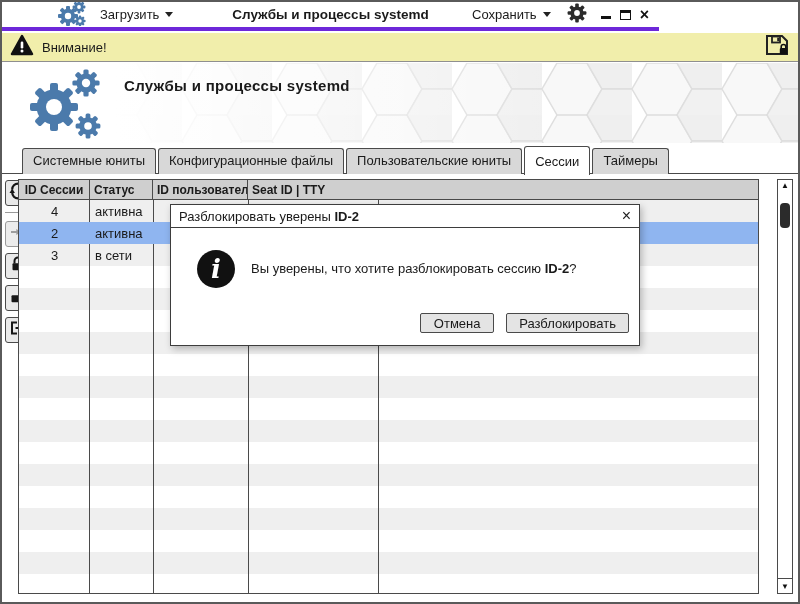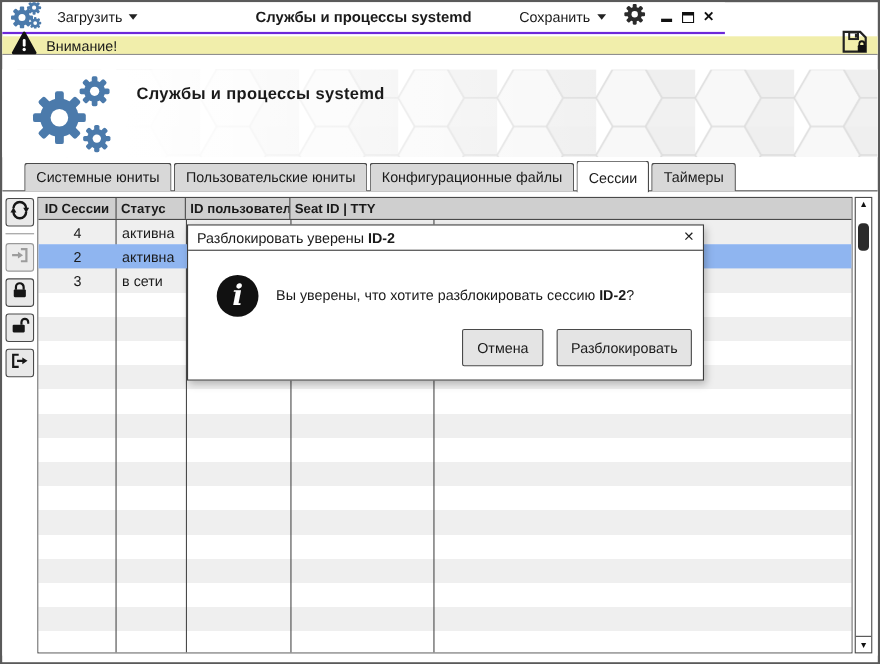--- a/index.html
+++ b/index.html
@@ -3,33 +3,33 @@
 <meta charset="utf-8">
 <style>
   * { margin:0; padding:0; box-sizing:border-box; }
   html,body { width:800px; height:604px; background:#888; }
   body { font-family:"Liberation Sans","DejaVu Sans",sans-serif; color:#1a1a1a; }
   .window { position:absolute; left:0; top:0; width:800px; height:604px;
             background:#fff; border:2px solid #5a5a5a; overflow:hidden; }
 
   
   .titlebar { position:absolute; left:0; top:0; width:657px; height:29px; background:#fff;
-              border-bottom:2px solid #6d28d9; display:flex; align-items:center; }
+              border-bottom:4px solid #6d28d9; display:flex; align-items:center;padding-left:48px; }
   .tb-left { display:flex; align-items:center; gap:8px; padding-left:8px; }
   .menu-btn { display:flex; align-items:center; gap:6px; font-size:13px; padding:3px 6px; cursor:default; }
   .caret { width:0; height:0; border-left:4px solid transparent; border-right:4px solid transparent; border-top:5px solid #222; }
   .tb-title { position:absolute; left:0; right:0; text-align:center; font-size:13.5px; font-weight:bold; pointer-events:none; }
   .tb-right { margin-left:auto; display:flex; align-items:center; gap:10px; padding-right:10px; }
   .winctl { display:flex; align-items:center; gap:9px; margin-left:4px; }
   .ic-min { width:10px; height:3px; background:#111; margin-top:6px; }
   .ic-max { width:11px; height:10px; border:1.5px solid #111; border-top:3px solid #111; }
   .ic-close { font-size:16px; line-height:12px; font-weight:bold; color:#111; }
 
   
-  .warnbar { position:absolute; left:0; top:31px; width:796px; height:17px; background:#f1eeab;
+  .warnbar { position:absolute; left:0; top:31px; width:796px; height:29px; background:#f1eeab;
              border-bottom:1px solid #8f8f8f; display:flex; align-items:center; padding:0 8px; }
   .warn-label { font-size:13px; margin-left:8px; }
   .warn-save { margin-left:auto; }
 
   
   .banner { position:absolute; left:0; top:61px; width:796px; height:80px; background:#fff; overflow:hidden; }
   .hexbg { position:absolute; left:0; top:0; }
   .hexfade { position:absolute; left:0; top:0; width:100%; height:100%;
              background:linear-gradient(90deg,#fff 0 14%, rgba(255,255,255,.55) 40%, rgba(255,255,255,0) 70%); }
   .banner-logo { position:absolute; left:18px; top:4px; }
@@ -49,21 +49,21 @@
              border-top:1px solid #4a4a4a; }
 
   
   .vtoolbar { position:absolute; left:3px; top:6px; width:28px; }
   .tool-btn { width:26px; height:26px; border:1px solid #4a4a4a; border-radius:3px; background:#e9e9e9;
               display:flex; align-items:center; justify-content:center; margin-bottom:6px; }
   .tool-btn.disabled { border-color:#9a9a9a; background:#ececec; }
   .tool-sep { width:26px; height:0; border-top:1px solid #9a9a9a; margin:2px 0 8px 0; }
 
   
-  .table { position:absolute; left:32px; top:5px; width:741px; bottom:2px;
+  .table { position:absolute; left:16px; top:5px; width:741px; bottom:2px;
            border:1px solid #4a4a4a; background:repeating-linear-gradient(#efefef 0 22px, #fff 22px 44px); }
   .table-inner { position:absolute; left:0; top:20px; right:0; bottom:0;
                  background:repeating-linear-gradient(#efefef 0 22px, #fff 22px 44px); }
   .thead { position:absolute; left:0; top:0; right:0; height:20px; background:#cfcfcf;
            border-bottom:1px solid #4a4a4a; display:flex; font-weight:bold; font-size:12px; z-index:2; }
   .th { border-right:1px solid #4a4a4a; display:flex; align-items:center; padding:0 4px; overflow:hidden; white-space:nowrap; }
   .th:last-child { border-right:none; }
   .c1 { width:71px; justify-content:center; }
   .c2 { width:63px; }
   .c3 { width:95px; }
@@ -87,21 +87,21 @@
             border:1.5px solid #3d3d3d; box-shadow:2px 3px 7px rgba(0,0,0,.25); z-index:10; }
   .dlg-titlebar { height:23px; border-bottom:1.5px solid #3d3d3d; display:flex; align-items:center;
                   padding:0 8px; font-size:13px; }
   .dlg-close { margin-left:auto; font-size:16px; line-height:14px; color:#222; }
   .dlg-body { position:relative; height:115px; }
   .info-icon { position:absolute; left:26px; top:22px; width:38px; height:38px; border-radius:50%;
                background:#111; color:#fff; display:flex; align-items:center; justify-content:center;
                font-family:"DejaVu Serif",serif; font-weight:bold; font-style:italic; font-size:26px; }
   .dlg-msg { position:absolute; left:80px; top:33px; font-size:13px; }
   .dlg-buttons { position:absolute; right:10px; bottom:10px; display:flex; gap:12px; }
-  .btn { min-width:74px; height:34px; background:#e4e4e4; border:1.5px solid #4a4a4a; border-radius:2px;
+  .btn { min-width:74px; height:20px; background:#e4e4e4; border:1.5px solid #4a4a4a; border-radius:2px;
          font-size:13px; display:flex; align-items:center; justify-content:center; padding:0 12px; }
   .bold { font-weight:bold; }
 </style>
 </head>
 <body>
 
 <div class="window">
 
   <div class="titlebar">
     <div class="tb-left">
@@ -228,22 +228,22 @@
         </g>
       </svg>
     </span>
     <div class="banner-text">
       <div class="banner-title">Службы и процессы systemd</div>
     </div>
   </div>
 
   <div class="tabsrow">
     <div class="tab">Системные юниты</div>
+    <div class="tab">Конфигурационные файлы</div>
     <div class="tab">Пользовательские юниты</div>
-    <div class="tab">Конфигурационные файлы</div>
     <div class="tab active">Сессии</div>
     <div class="tab">Таймеры</div>
   </div>
 
   <div class="content">
 
     <div class="vtoolbar">
       <div class="tool-btn">
         <span>
           <svg width="18" height="18" viewBox="0 0 18 18">

